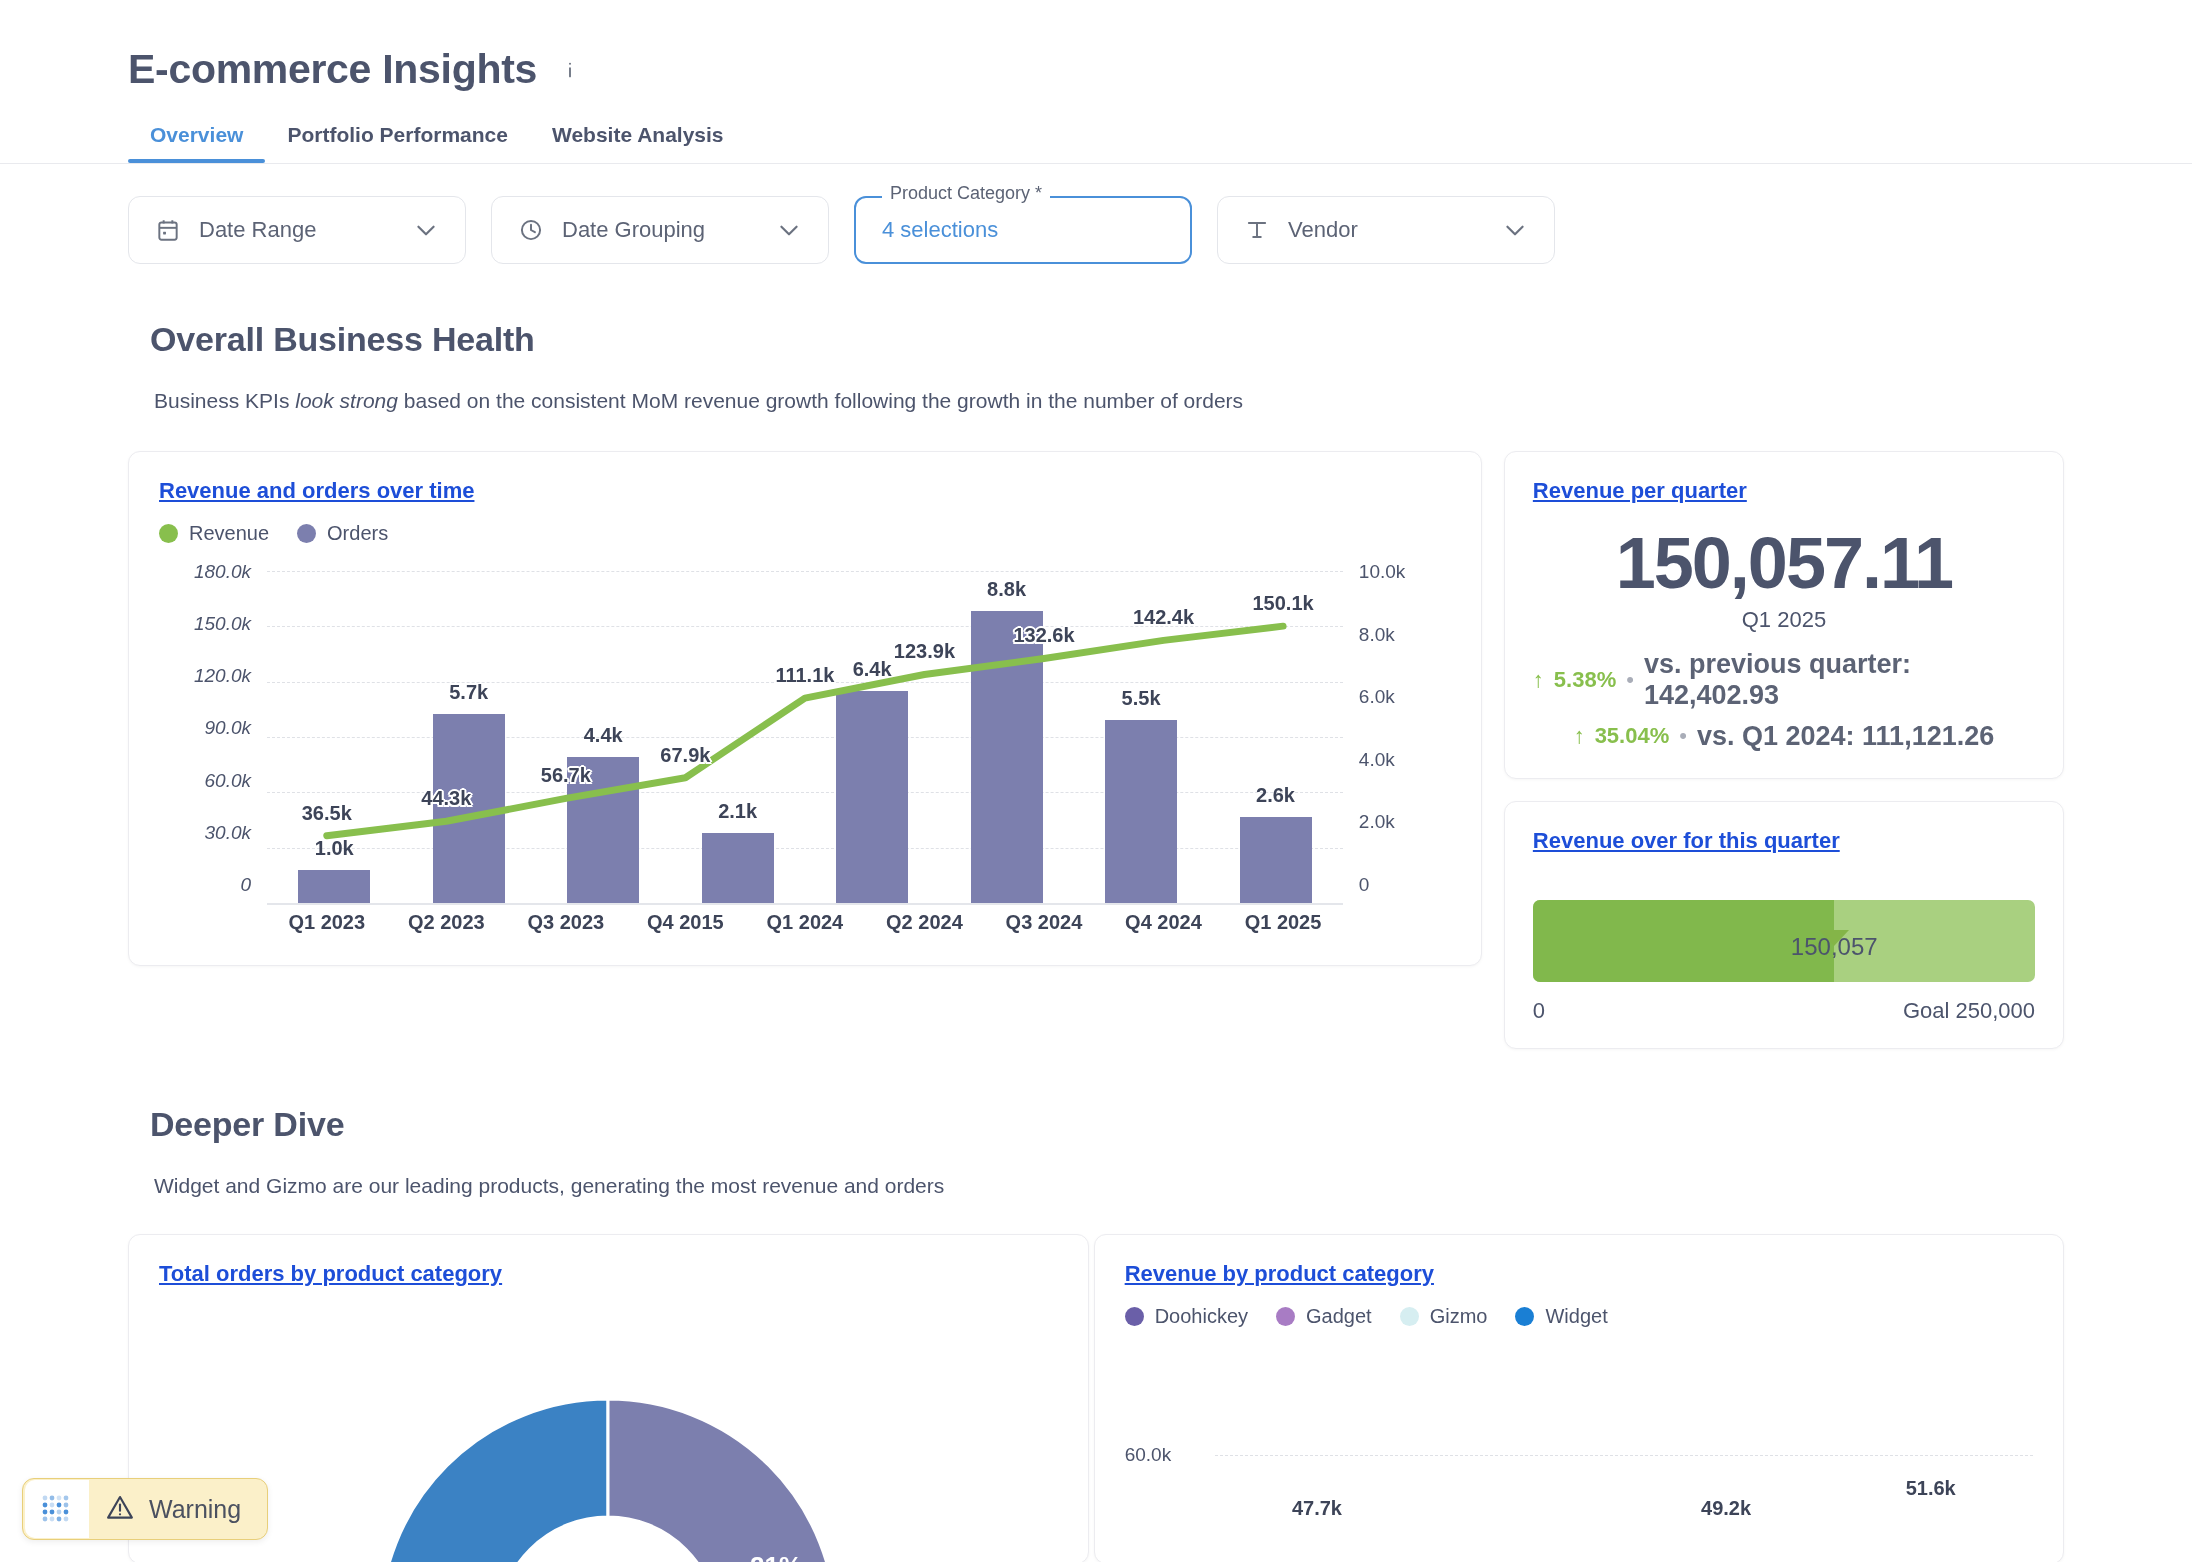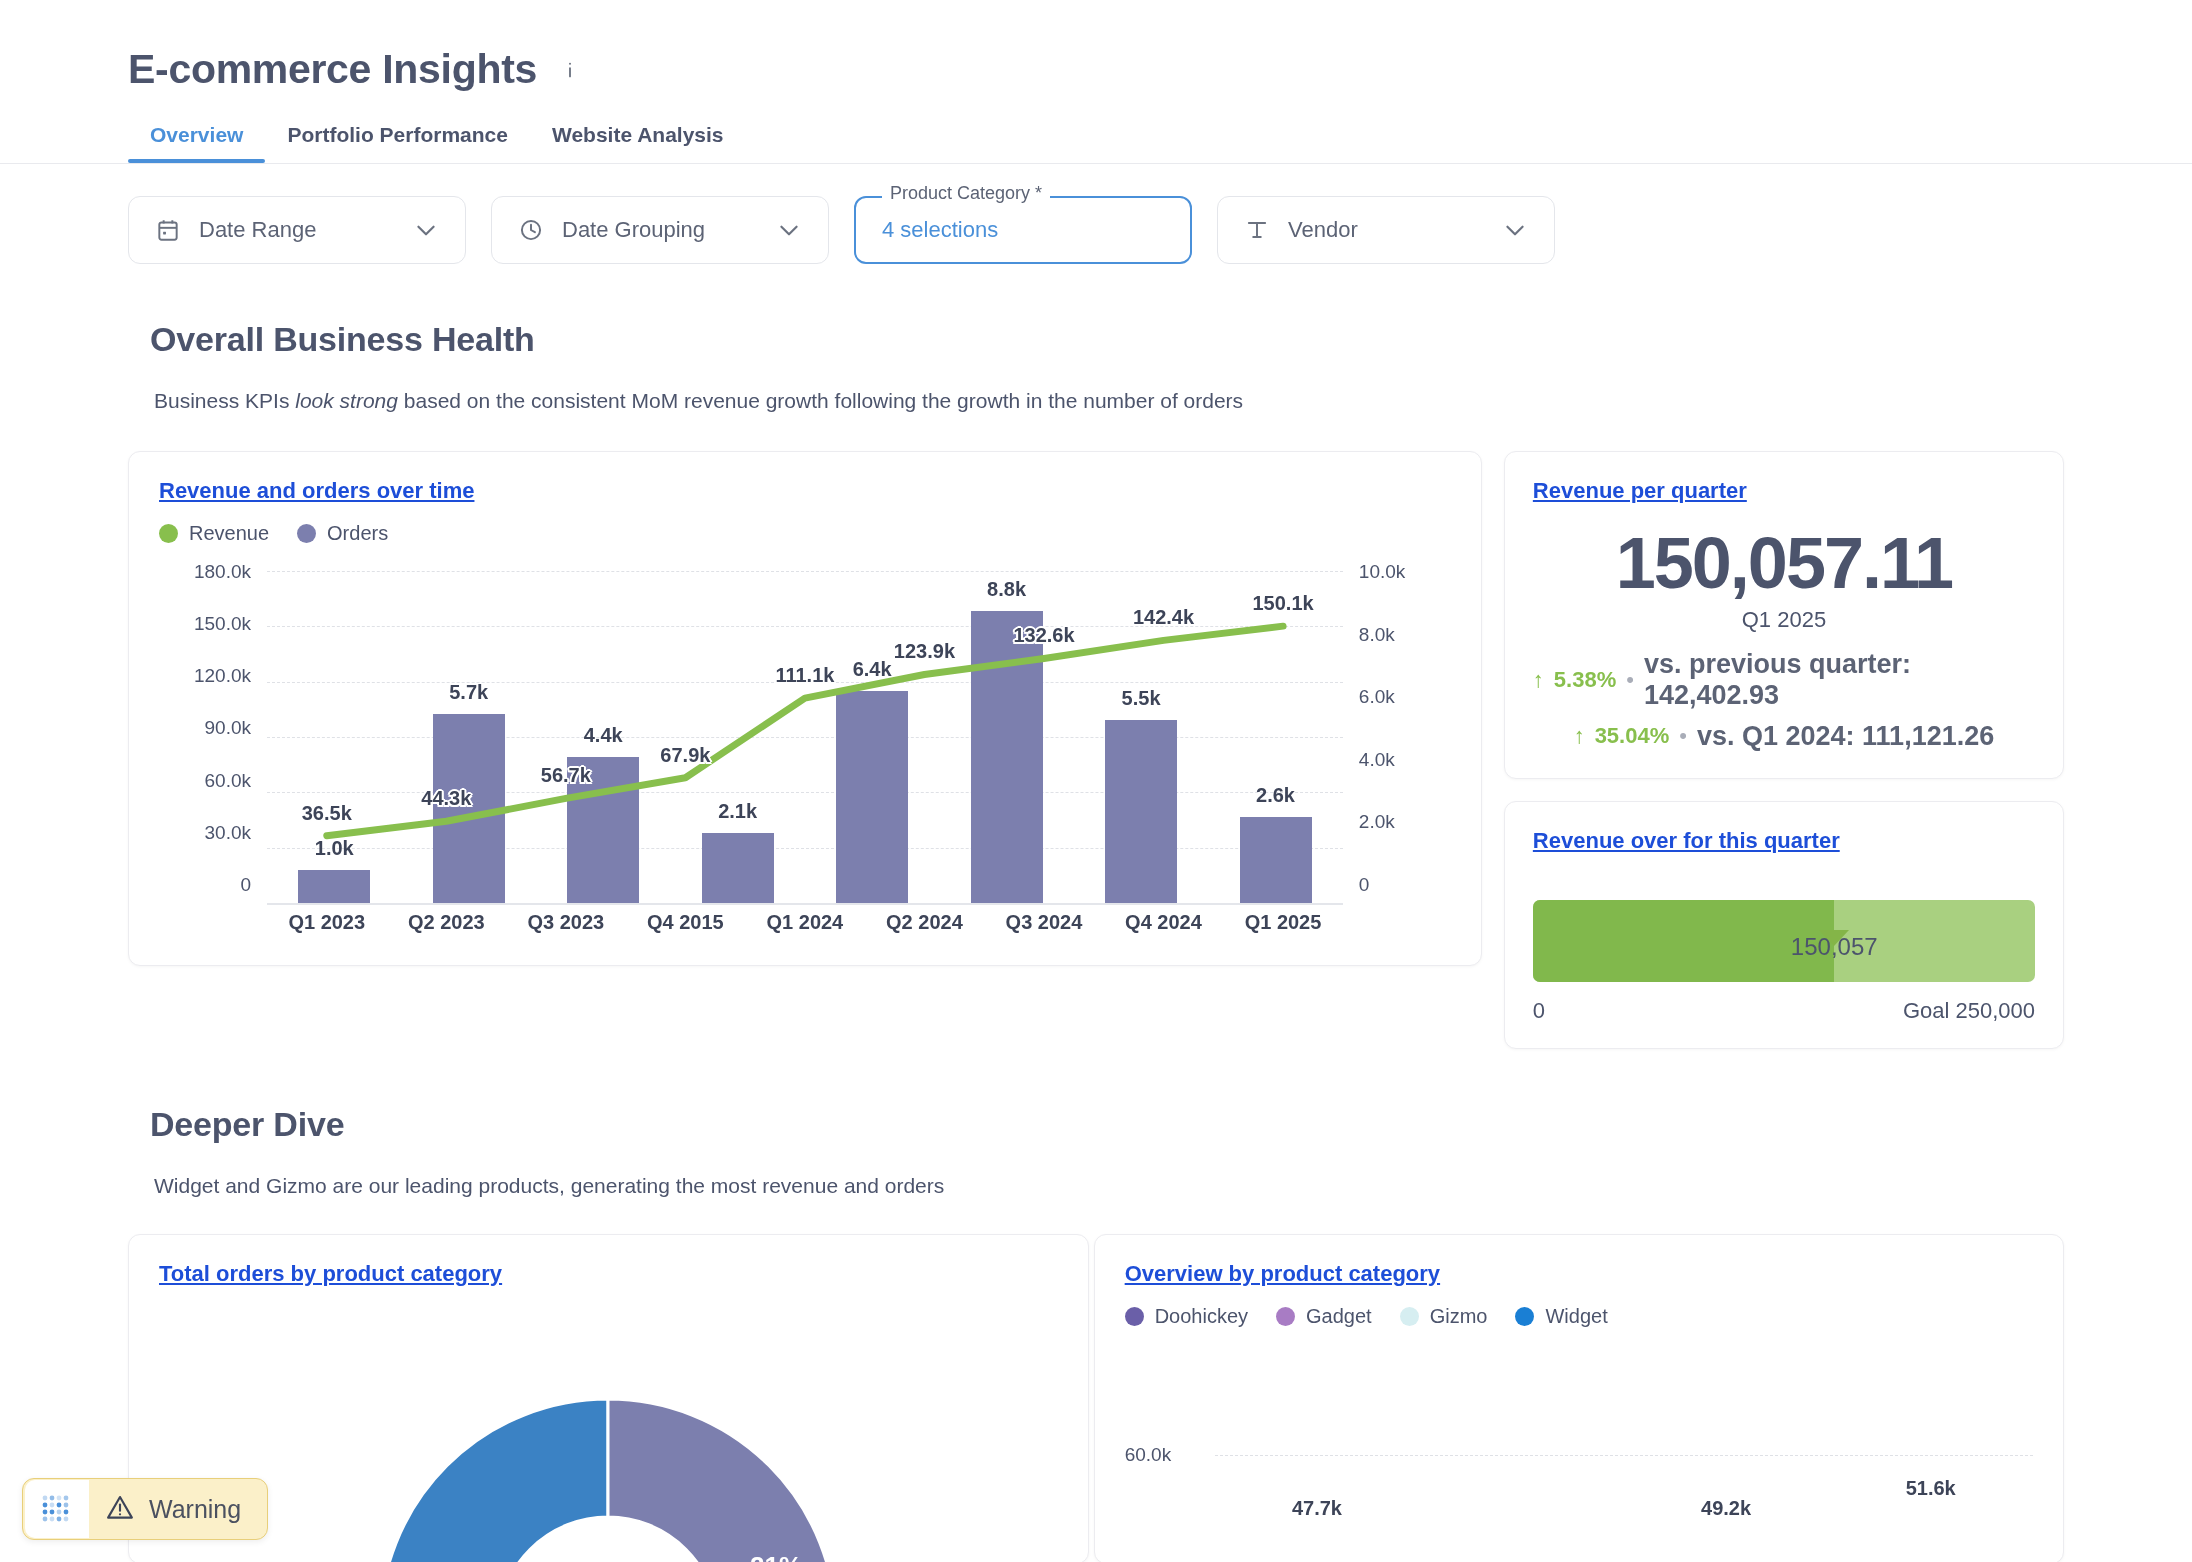--- a/index.html
+++ b/index.html
@@ -93,21 +93,21 @@
 
   
   .combo-wrap { position: relative; height: 372px; margin-top: 26px; }
   .axis-left, .axis-right {
     position: absolute; top: 0; height: 332px; width: 92px;
     display: flex; flex-direction: column; justify-content: space-between;
   }
   .axis-left { left: 0; align-items: flex-end; }
   .axis-right { right: 0; align-items: flex-start; }
   .axis-tick { font-size: 19px; color: #4c546c; font-weight: 400; line-height: 1; transform: translateY(-50%); }
-  .axis-left .axis-tick { padding-right: 0; }
+  .axis-left .axis-tick { padding-right: 0; font-style: italic; }
   .plot {
     position: absolute; left: 108px; right: 108px; top: 0; height: 332px;
   }
   .gridline {
     position: absolute; left: 0; right: 0; height: 0;
     border-top: 1.5px dashed #dfe1e6;
   }
   .bars {
     position: absolute; left: 0; right: 0; bottom: 0; top: 0;
     display: flex; align-items: flex-end; justify-content: space-around;
@@ -437,21 +437,21 @@
           <path d="M 0 -228 A 228 228 0 0 0 -228 0 L -110 0 A 110 110 0 0 1 0 -110 Z" fill="#3b82c4" stroke="#ffffff" stroke-width="3"></path>
           <path d="M 0 -228 A 228 228 0 0 1 228 0 L 110 0 A 110 110 0 0 0 0 -110 Z" fill="#7c7fae" stroke="#ffffff" stroke-width="3"></path>
           <text class="donut-pct" x="-165" y="-18" text-anchor="middle" id="donutL0">27%</text>
           <text class="donut-pct" x="168" y="-52" text-anchor="middle" id="donutL1">21%</text>
         </g>
       </svg>
     </div>
   </div>
 
   <div class="card revcat-card">
-    <div class="card-title">Overview by product category</div>
+    <div class="card-title">Revenue by product category</div>
     <div class="legend">
       <div class="legend-item">
         <span class="legend-dot" style="background:#6a5fa8"></span>
         <span class="legend-label">Doohickey</span>
       </div>
       <div class="legend-item">
         <span class="legend-dot" style="background:#a87cc4"></span>
         <span class="legend-label">Gadget</span>
       </div>
       <div class="legend-item">

